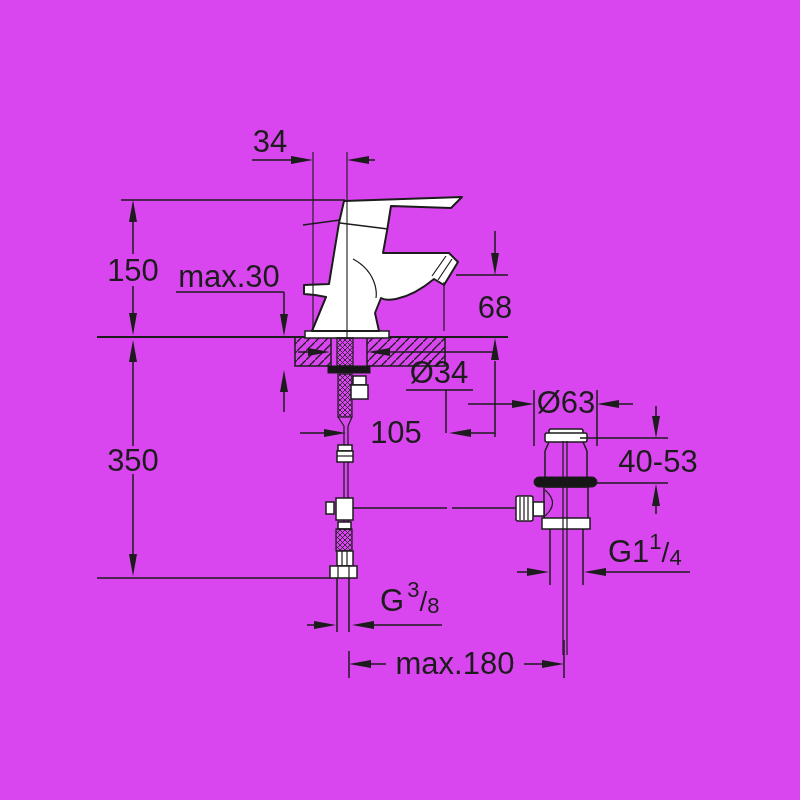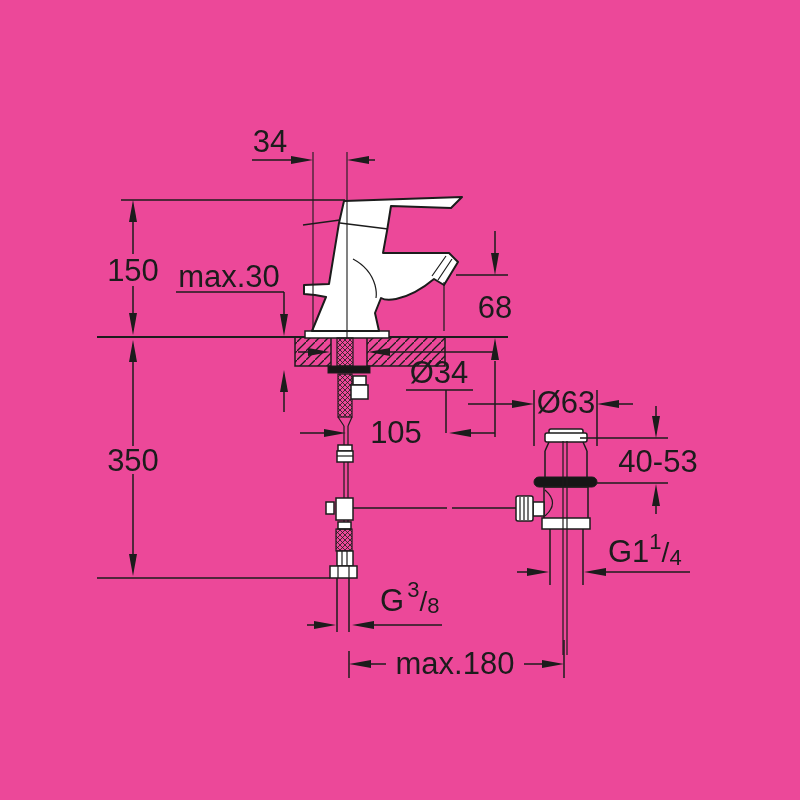--- a/index.html
+++ b/index.html
@@ -1,16 +1,16 @@
 <!DOCTYPE html>
 <html><head>
 <meta charset="utf-8">
 <style>
   html,body{margin:0;padding:0;background:#ffffff;}
-  .stage{position:relative;width:800px;height:800px;background:#ec4899;overflow:hidden;}
+  .stage{position:relative;width:800px;height:800px;background:#d946ef;overflow:hidden;}
   svg{display:block;}
   text{font-family:"Liberation Sans", sans-serif;fill:#1c1c1c;}
   .dim-num{font-size:31px;}
   .dim-small{font-size:22px;}
   .dim-slash{font-size:28px;}
   .outline{fill:#ffffff;stroke:#1c1c1c;stroke-width:2;stroke-linejoin:round;}
   .line{stroke:#1c1c1c;stroke-width:1.5;fill:none;}
   .thick{stroke:#1c1c1c;stroke-width:2;fill:none;}
   .thin{stroke:#1c1c1c;stroke-width:1.2;fill:none;}
   .cl{stroke:#1c1c1c;stroke-width:1.1;fill:none;}

